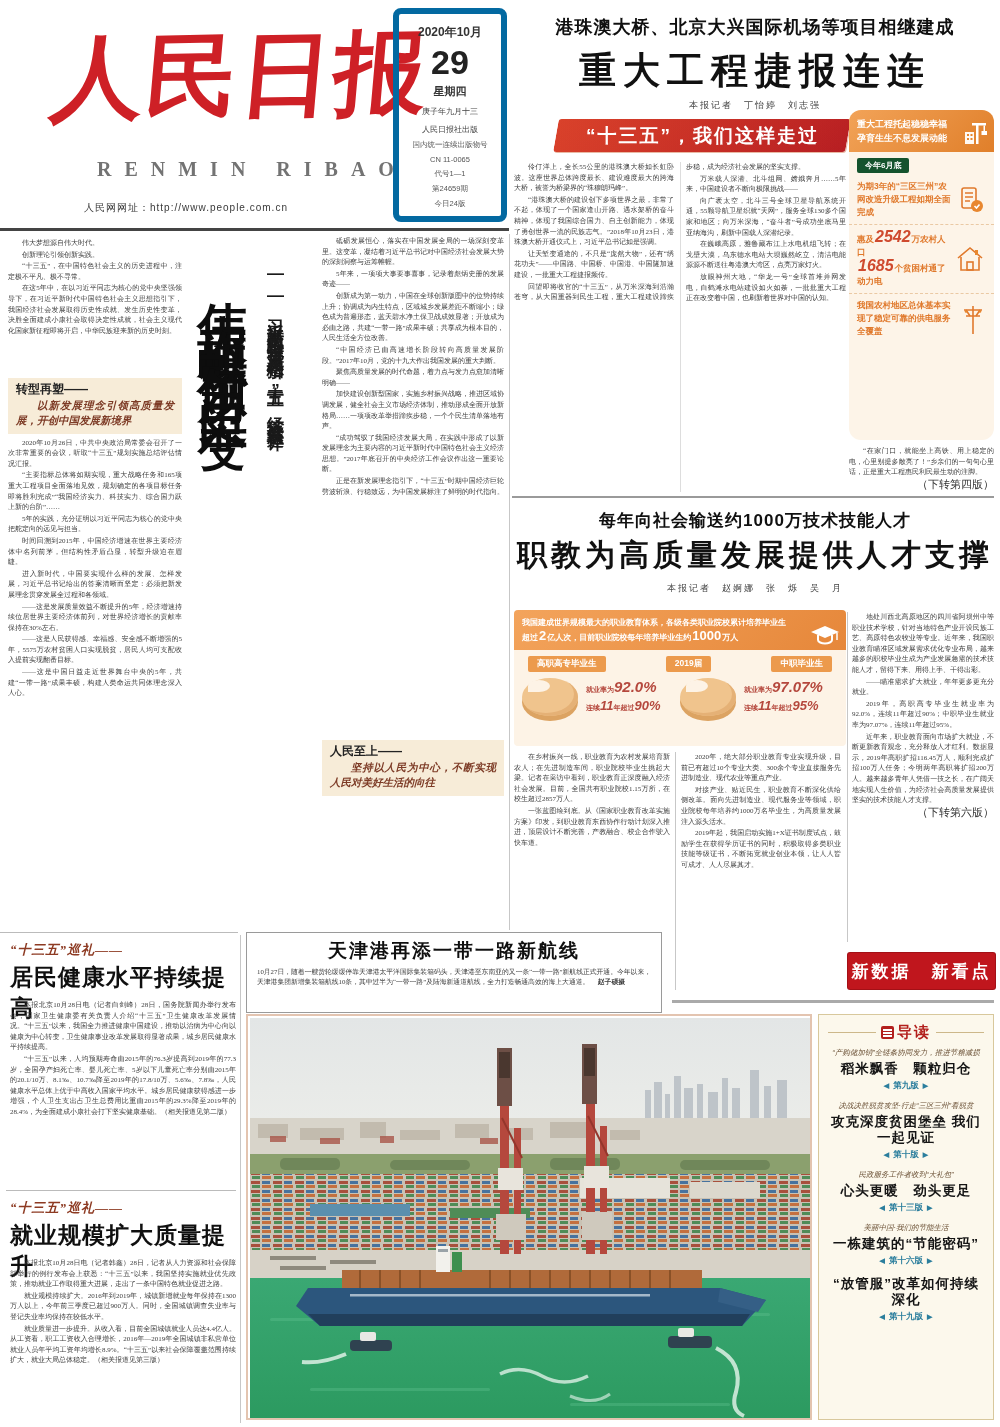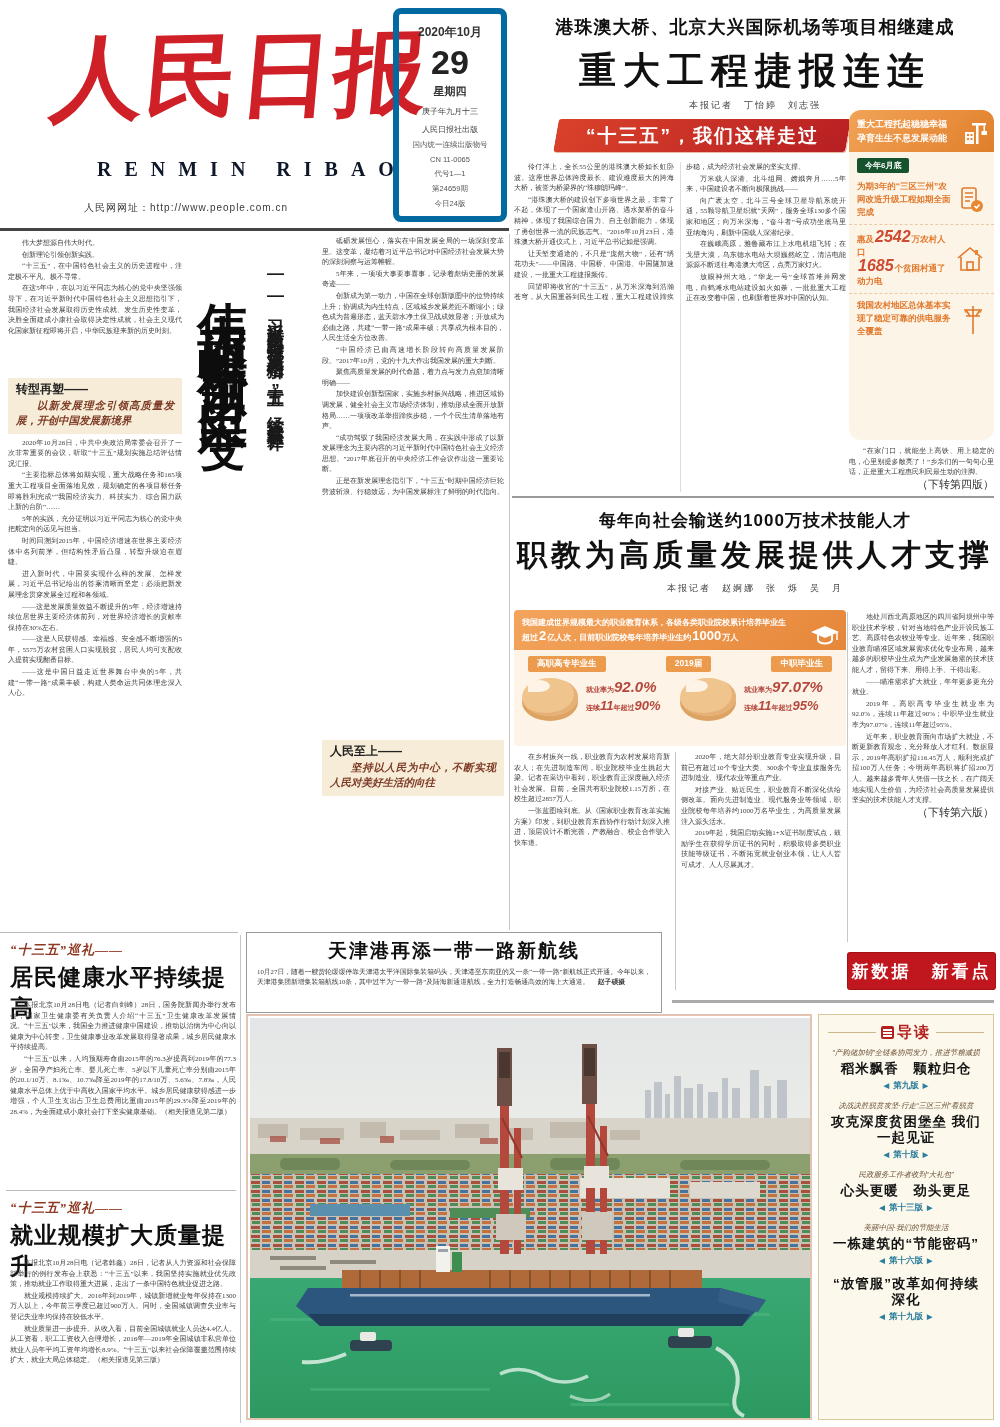--- a/index.html
+++ b/index.html
@@ -9,21 +9,21 @@
   .abs{position:absolute;}
   .bodytext{font-size:7px;line-height:10.6px;text-align:justify;color:#3c3c3c;overflow:hidden;}
   .bodytext p{margin:0 0 1px 0;text-indent:2em;}
   .rule-h{background:#9a9a9a;}
   .rule-v{background:#c7c7c7;width:1px;}
   .continued{text-align:right;font-size:11px;color:#333;text-indent:0 !important;}
   
   .mast-title{font-family:"Liberation Serif",serif;font-weight:bold;color:#ce2026;
               font-size:92px;letter-spacing:2px;transform:skewX(-6deg) rotate(-1deg);
               white-space:nowrap;}
-  .mast-latin{color:#0f172a;font-weight:bold;font-size:20px;letter-spacing:13px;
+  .mast-latin{color:#737373;font-weight:bold;font-size:20px;letter-spacing:13px;
               font-family:"Liberation Serif",serif;}
   .mast-site{font-size:10px;color:#3a3a3a;letter-spacing:1px;font-family:"Liberation Sans",sans-serif;}
   .datebox{border:6px solid #0369a1;border-radius:8px;text-align:center;
            font-family:"Liberation Sans",sans-serif;color:#333;padding:10px 4px;box-sizing:border-box;}
   .datebox .ym{font-size:12px;font-weight:bold;}
   .datebox .day{font-size:34px;font-weight:bold;color:#222;margin:2px 0 0;}
   .datebox .wd{font-size:11px;font-weight:bold;margin-top:2px;}
   .datebox .small{font-size:8px;margin-top:7px;color:#444;}
   .datebox .tiny{font-size:7.5px;margin-top:5px;color:#555;}
   

